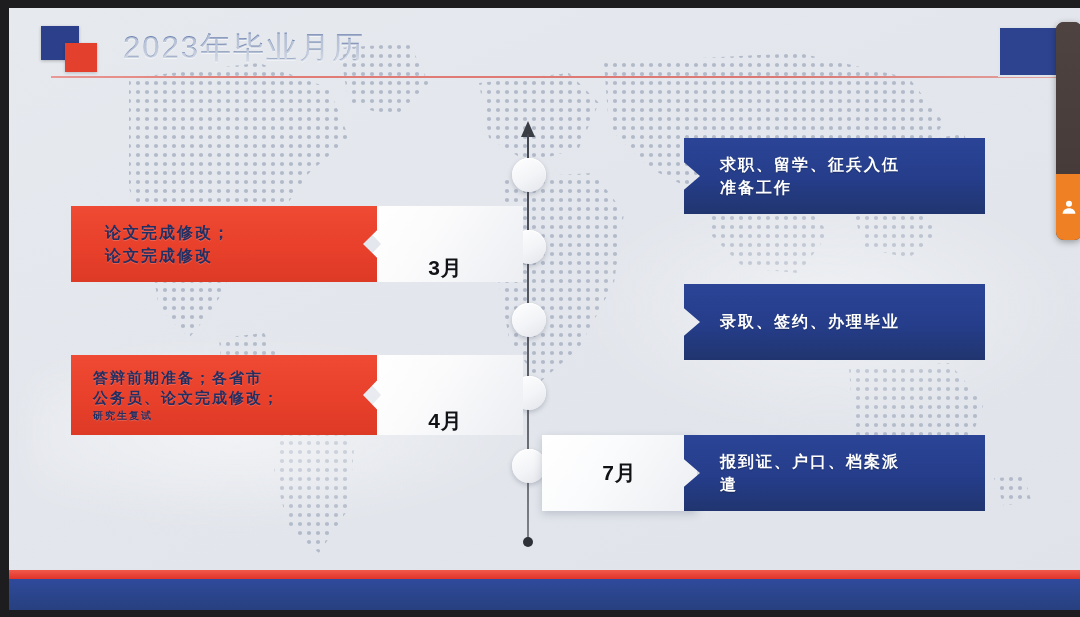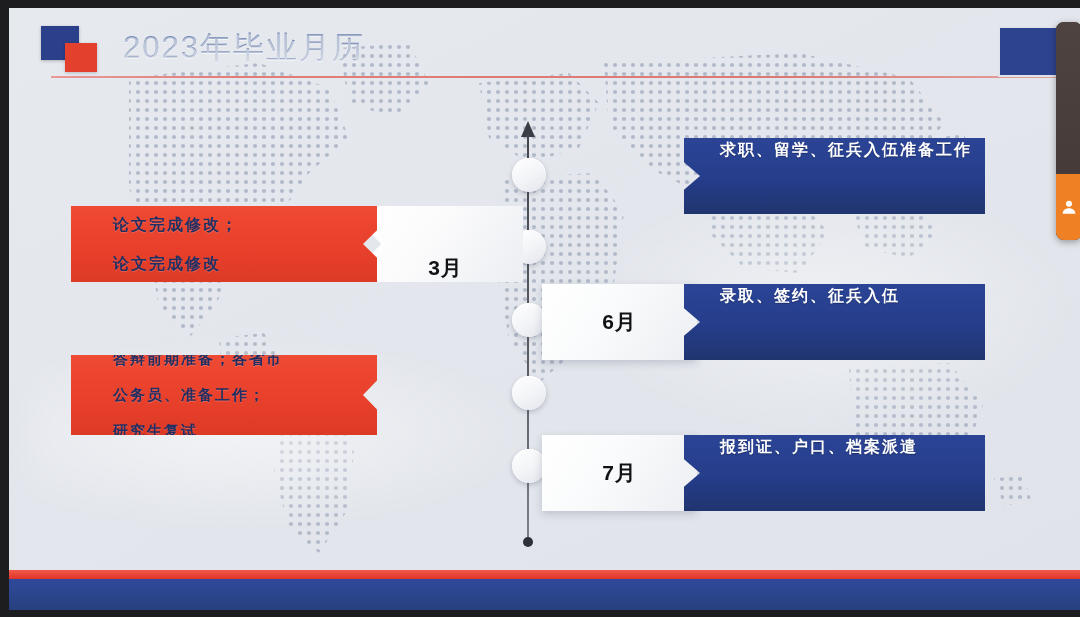--- a/index.html
+++ b/index.html
@@ -116,21 +116,21 @@
   }
   .row.left .body{
     position:absolute;left:0;top:0;width:306px;height:100%;
     background:linear-gradient(180deg,#ef4a33 0%,#e8402b 55%,#dd3a26 100%);
     clip-path:polygon(0 0, 100% 0, 100% 32%, calc(100% - 14px) 50%, 100% 68%, 100% 100%, 0 100%);
     box-shadow:0 4px 10px rgba(120,40,25,.3);
     display:flex;flex-direction:column;justify-content:center;
     padding-left:34px;box-sizing:border-box;
   }
   .row.left .body p{
-    margin:8px;font-size:16px;line-height:1.45;font-weight:700;
+    margin:0;font-size:16px;line-height:1.45;font-weight:700;
     color:#222f63;letter-spacing:2px;
     text-shadow:0 1px 0 rgba(255,255,255,.18);
   }
 
   
   .row.right{left:533px;width:443px;}
   .row.right .label{
     position:absolute;left:0;top:0;width:155px;height:100%;
     background:linear-gradient(125deg,#ffffff 0%,#fafbfc 40%,#eceef2 100%);
     box-shadow:0 3px 8px rgba(60,70,95,.22);
@@ -138,21 +138,21 @@
   .row.right .label span{
     display:block;width:100%;height:100%;
     display:flex;align-items:center;justify-content:center;
     font-size:21px;font-weight:700;color:#111216;letter-spacing:1px;
   }
   .row.right .body{
     position:absolute;left:142px;top:0;width:301px;height:100%;
     background:linear-gradient(180deg,#2b4496 0%,#253d8a 55%,#20356f 100%);
     clip-path:polygon(0 0, 100% 0, 100% 100%, 0 100%, 0 68%, 16px 50%, 0 32%);
     box-shadow:0 4px 10px rgba(25,40,90,.32);
-    display:flex;flex-direction:row;
+    display:flex;flex-direction:column;justify-content:center;
     padding-left:36px;box-sizing:border-box;
   }
   .row.right .body p{
     margin:0;font-size:16px;line-height:1.45;font-weight:700;
     color:#ffffff;letter-spacing:2px;
     text-shadow:0 1px 1px rgba(0,0,0,.28);
   }
 
   
   #bar-red{position:absolute;left:0;bottom:31px;width:1071px;height:9px;
@@ -255,33 +255,33 @@
       <div class="label">
         <span>3月</span>
       </div>
       <div class="body">
         <p>论文完成修改；</p>
         <p>论文完成修改</p>
       </div>
     </div>
 
     <div class="row right" style="top:276px;">
+      <div class="body">
+        <p>录取、签约、办理毕业</p>
+      </div>
+    </div>
+
+    <div class="row left" style="top:347px;height:80px;">
       <div class="label">
-        <span>6月</span>
-      </div>
-      <div class="body">
-        <p>录取、签约、征兵入伍</p>
-      </div>
-    </div>
-
-    <div class="row left" style="top:347px;height:80px;">
-      <div class="body" style="padding-left:34px;justify-content:center;">
+        <span>4月</span>
+      </div>
+      <div class="body" style="padding-left:22px;justify-content:center;">
         <p style="font-size:15px;line-height:1.35;">答辩前期准备；各省市</p>
-        <p style="font-size:15px;line-height:1.35;">公务员、准备工作；</p>
-        <p style="font-size:15px;line-height:1.35;">研究生复试</p>
+        <p style="font-size:15px;line-height:1.35;">公务员、论文完成修改；</p>
+        <p style="font-size:10px;line-height:1.35;">研究生复试</p>
       </div>
     </div>
 
     <div class="row right" style="top:427px;border-radius:9px;">
       <div class="label">
         <span>7月</span>
       </div>
       <div class="body">
         <p>报到证、户口、档案派</p>
         <p>遣</p>

